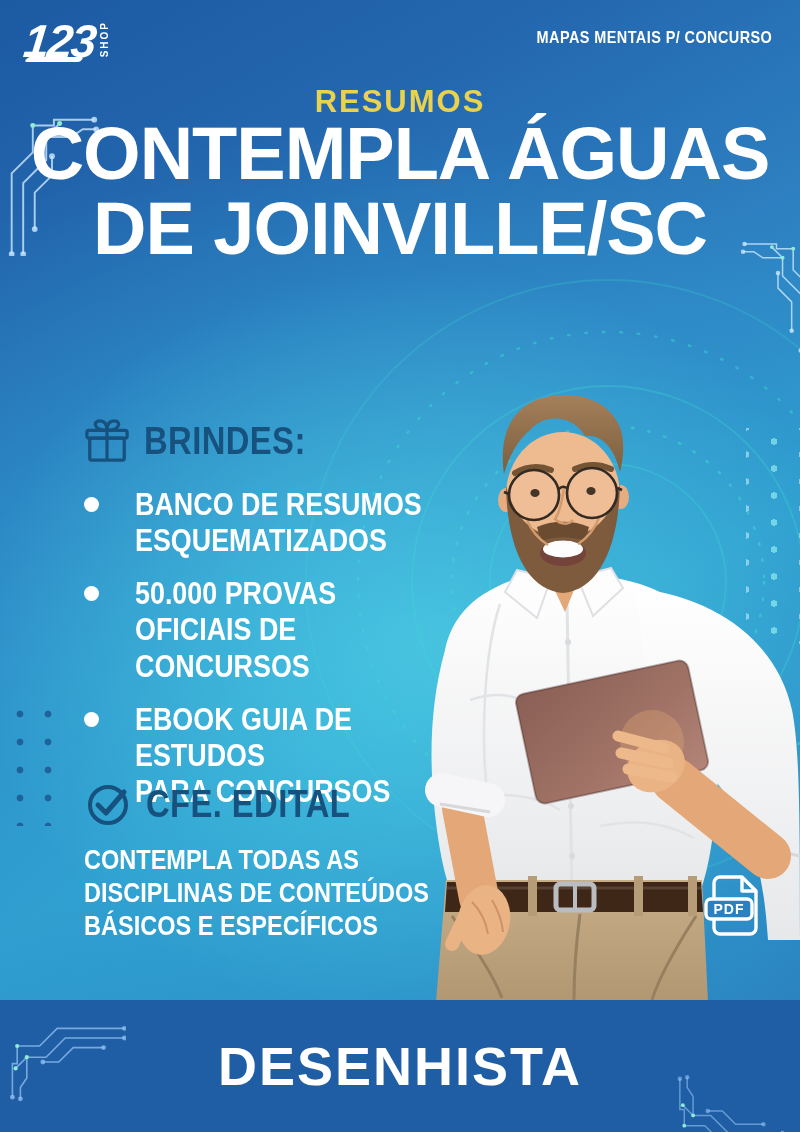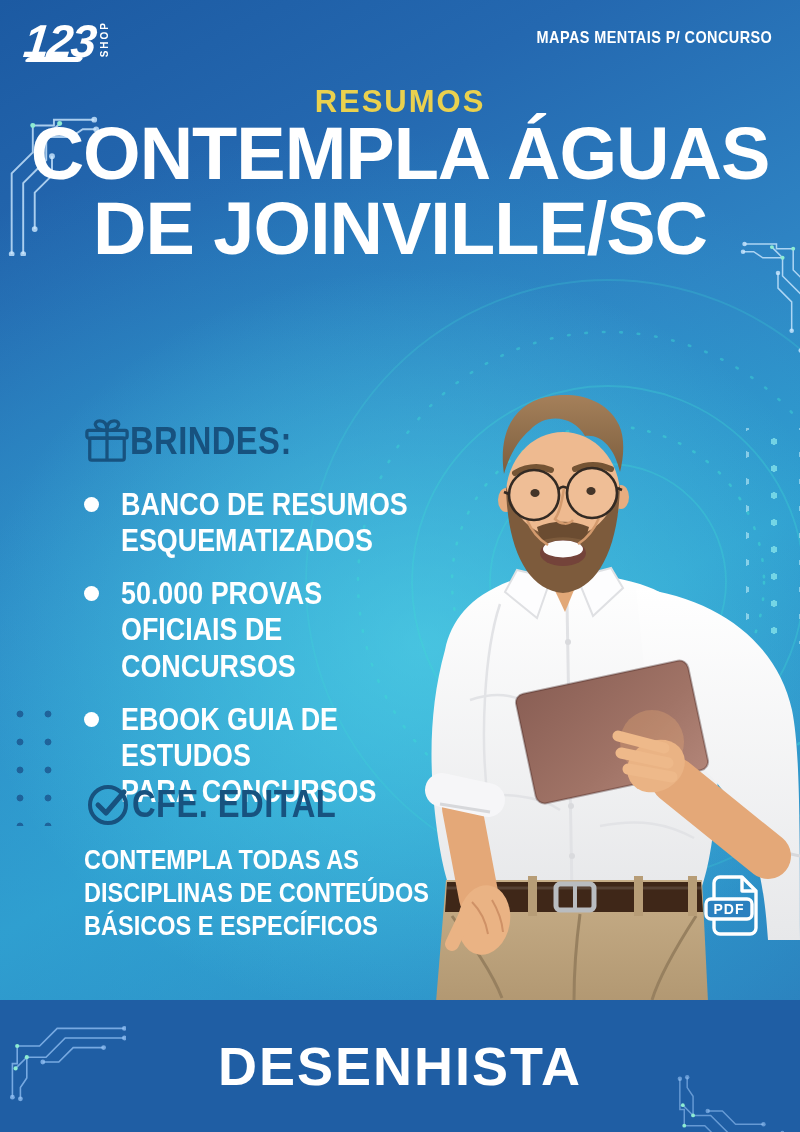--- a/index.html
+++ b/index.html
@@ -26,24 +26,24 @@
   .title{left:0;right:0;top:116px;text-align:center;color:#fff;font-weight:800;font-size:74px;line-height:1.02;letter-spacing:-1px;z-index:6;}
 
   
   .banner{left:0;top:292px;width:800px;height:89px;background:#215c8d;
     box-shadow:inset 0 3px 0 rgba(10,30,60,.35), inset 0 -2px 0 rgba(10,30,60,.2);
     display:flex;align-items:center;justify-content:center;z-index:5;}
   .banner-text{color:#f1d14b;font-weight:800;font-size:45px;letter-spacing:1px;white-space:nowrap;}
 
   
   .brindes{left:84px;top:418px;width:420px;z-index:4;color:#17527f;}
-  .sec-head{display:flex;align-items:center;}
+  .sec-head{display:flex;align-items:center;gap:14px;}
   .sec-label{font-size:39px;font-weight:800;letter-spacing:.5px;color:#17527f;}
   .blist{list-style:none;margin:22px 0 0 0;padding:0;}
-  .blist li{display:flex;gap:22px;margin-bottom:17px;}
+  .blist li{display:flex;gap:36px;margin-bottom:17px;}
   .bdot{width:15px;height:15px;border-radius:50%;background:#fff;margin-top:11px;flex:none;}
   .btext{color:#fff;font-weight:800;font-size:32px;line-height:1.13;}
   .edital{left:84px;top:780px;width:420px;z-index:4;}
   .para{margin-top:16px;color:#fff;font-weight:800;font-size:28px;line-height:1.17;}
 
   
   .footer{left:0;top:1000px;width:800px;height:132px;background:#1f5ea4;z-index:5;display:flex;align-items:center;justify-content:center;}
   .role{color:#fff;font-weight:800;font-size:54px;letter-spacing:2px;}
 
   

